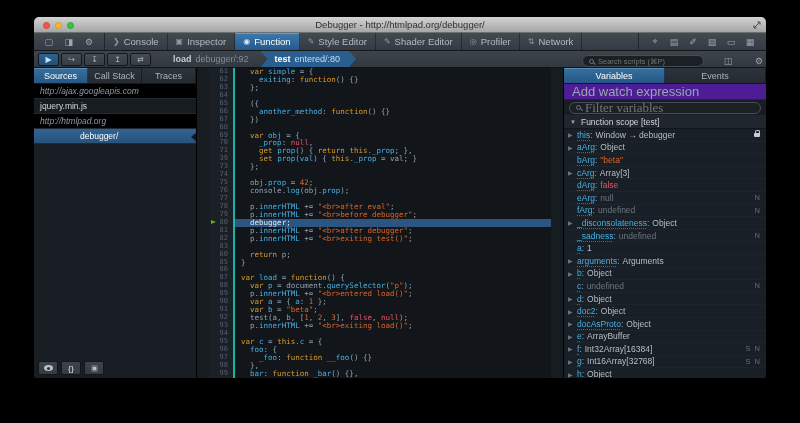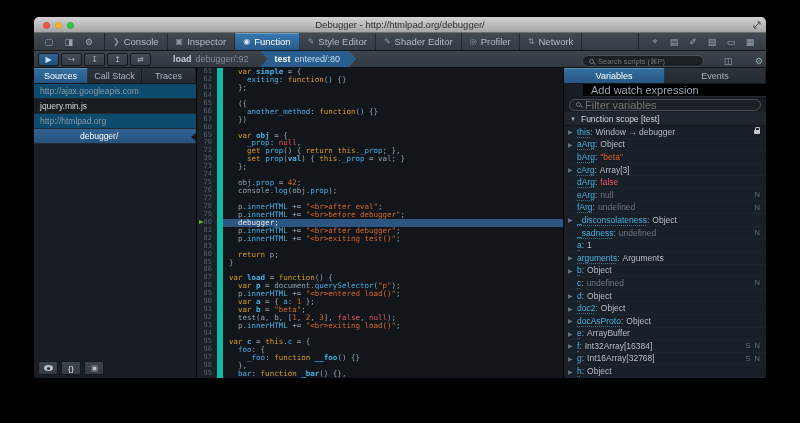--- a/index.html
+++ b/index.html
@@ -62,79 +62,79 @@
                  background:#1b2025; border:1px solid #454d56; border-radius:7px; padding:0 6px; }
   .search-pill input { background:transparent; border:none; outline:none; width:100%;
                        font-size:7.5px; color:#8d98a4; font-family:"Liberation Sans",sans-serif; }
   .mag { width:5px; height:5px; border:1px solid #6b7683; border-radius:50%; position:relative; flex:0 0 5px; }
   .mag::after { content:""; position:absolute; width:3px; height:1px; background:#6b7683;
                 transform:rotate(45deg); right:-3px; bottom:-1px; }
   .bar-btn { width:14px; height:13px; display:flex; align-items:center; justify-content:center;
              color:#9aa4ad; font-size:9px; font-family:"DejaVu Sans",sans-serif; }
 
   
-  .content { flex:1; display:flex; min-height:0; }
+  .content { flex:1; display:flex; min-height:0;gap:12px; }
 
   
   .sources-pane { width:163px; flex:0 0 163px; display:flex; flex-direction:column;
                   background:#191e24; border-right:1px solid #000; }
   .pane-tabs { height:16px; flex:0 0 16px; display:flex;
                background:linear-gradient(#2c333a,#242a30); border-bottom:1px solid #15181b; }
   .pane-tab { flex:1; display:flex; align-items:center; justify-content:center; font-size:9px;
               color:#aab3bc; border-right:1px solid rgba(0,0,0,.4); }
   .pane-tab.active { background:linear-gradient(#34719f,#265685); color:#fff;
                      box-shadow:inset 0 1px 0 rgba(255,255,255,.2); }
   .source-list { flex:1; }
   .src-row { height:15px; display:flex; align-items:center; padding:0 6px; font-size:8.5px;
              border-bottom:1px solid #232930; position:relative; }
-  .src-row.domain { color:#8e99a5; background:#0c4a6e; }
+  .src-row.domain { color:#8e99a5; background:#000000;font-style:italic; }
   .src-row.file { color:#d2d7dc; background:#171c21; }
   .src-row.selected { background:linear-gradient(#306394,#27537c); color:#fff;padding-left:46px; }
   .sel-arrow { position:absolute; right:0; top:3.5px; width:0; height:0;
                border-top:4px solid transparent; border-bottom:4px solid transparent;
                border-right:5px solid #10151b; }
   .pane-footer { flex:0 0 20px; display:flex; align-items:center; gap:3px; padding:0 4px; }
   .foot-btn { width:20px; height:14px; border:1px solid #14171a; border-radius:2px;
               background:linear-gradient(#3d444c,#343b42); display:flex; align-items:center;
               justify-content:center; color:#b8c0c8; font-size:7.5px; font-weight:bold; }
   .eye { width:9px; height:6px; border-radius:50%; background:#b8c0c8; position:relative; }
   .eye::after { content:""; position:absolute; left:3px; top:1.5px; width:3px; height:3px;
                 border-radius:50%; background:#2b3138; }
   .circle-i { width:7px; height:7px; border-radius:50%; background:#b8c0c8;
               box-shadow:inset 0 0 0 1.5px #575f67; }
 
   
   .editor { flex:1; display:flex; min-width:0; background:#12161b;
             font-family:"DejaVu Sans Mono", monospace; }
-  .gutter { width:26px; flex:0 0 26px; background:#1a2026; border-right:6px solid #14b8a6; }
+  .gutter { width:26px; flex:0 0 26px; background:#1a2026; border-right:2px solid #14b8a6; }
   .gut-line { height:7.95px; font-size:7px; line-height:7.95px; color:#53606c;
               text-align:right; padding-right:5px; position:relative; }
   .gut-line .exec-arrow { position:absolute; left:2px; top:1.2px; width:0; height:0;
               border-top:2.8px solid transparent; border-bottom:2.8px solid transparent;
               border-left:5px solid #5cb80e; }
   .code { flex:1; overflow:hidden; }
   .cline { height:7.95px; font-size:7.5px; line-height:7.95px; white-space:pre;
            padding-left:6px; color:#8fa1b2; }
   .cline.current { background:#2d5582; }
   .cline.current span { color:#e4eaf0 !important; }
-  .tok-k { color:#d99b28; } .tok-d { color:#46afe3;font-weight:bold; } .tok-pr { color:#46afe3; }
+  .tok-k { color:#d99b28; } .tok-d { color:#46afe3; } .tok-pr { color:#46afe3; }
   .tok-s { color:#d96629; } .tok-n { color:#d96629; } .tok-a { color:#eb5368; }
   .tok-p { color:#8fa1b2; }
 
   
   .vars-pane { width:203px; flex:0 0 203px; display:flex; flex-direction:column;
                background:#181d23; border-left:1px solid #000; }
-  .watch-row { flex:0 0 13px; display:flex; align-items:center; padding:0 8px; font-size:11px;
-               color:#9aa5b1; background:#000000; border-bottom:1px solid #22282f;margin-left:19px; }
+  .watch-row { flex:0 0 13px; display:flex; align-items:center; padding:0 8px; font-size:13px;
+               color:#9aa5b1; background:#4c1d95; border-bottom:1px solid #22282f; }
   .filter-row { flex:0 0 16px; display:flex; align-items:center; padding:0 5px;
                 border-bottom:1px solid #22282f; }
   .filter-pill { display:flex; align-items:center; gap:4px; width:100%; height:12px;
                  background:#1b2025; border:1px solid #454d56; border-radius:7px; padding:0 6px; }
   .filter-pill input { background:transparent; border:none; outline:none; width:100%;
-                       font-size:11px; color:#7f8a96; font-family:Liberation Sans, sans-serif; }
+                       font-size:13px; color:#7f8a96; font-family:Liberation Serif, serif; }
   .scope-hdr { flex:0 0 13px; display:flex; align-items:center; gap:5px; padding:0 6px;
                background:#20262d; border-bottom:1px solid #12161a; font-size:8.5px;
                font-weight:normal; color:#ced4da; }
   .scope-hdr .tri { font-size:6px; color:#9aa4ae; }
   .var-rows { flex:1; display:flex; flex-direction:column; }
   .var-row { height:12.6px; flex:0 0 12.6px; display:flex; align-items:center;
              padding:0 6px 0 4px; font-size:8.5px; border-bottom:1px solid #1e242b;
              background:#191f26; }
   .var-row .tri { width:9px; flex:0 0 9px; font-size:6px; color:#67737f; }
   .var-name { color:#46afe3; text-decoration:underline dotted #3d6d8c; text-underline-offset:1.5px; }

